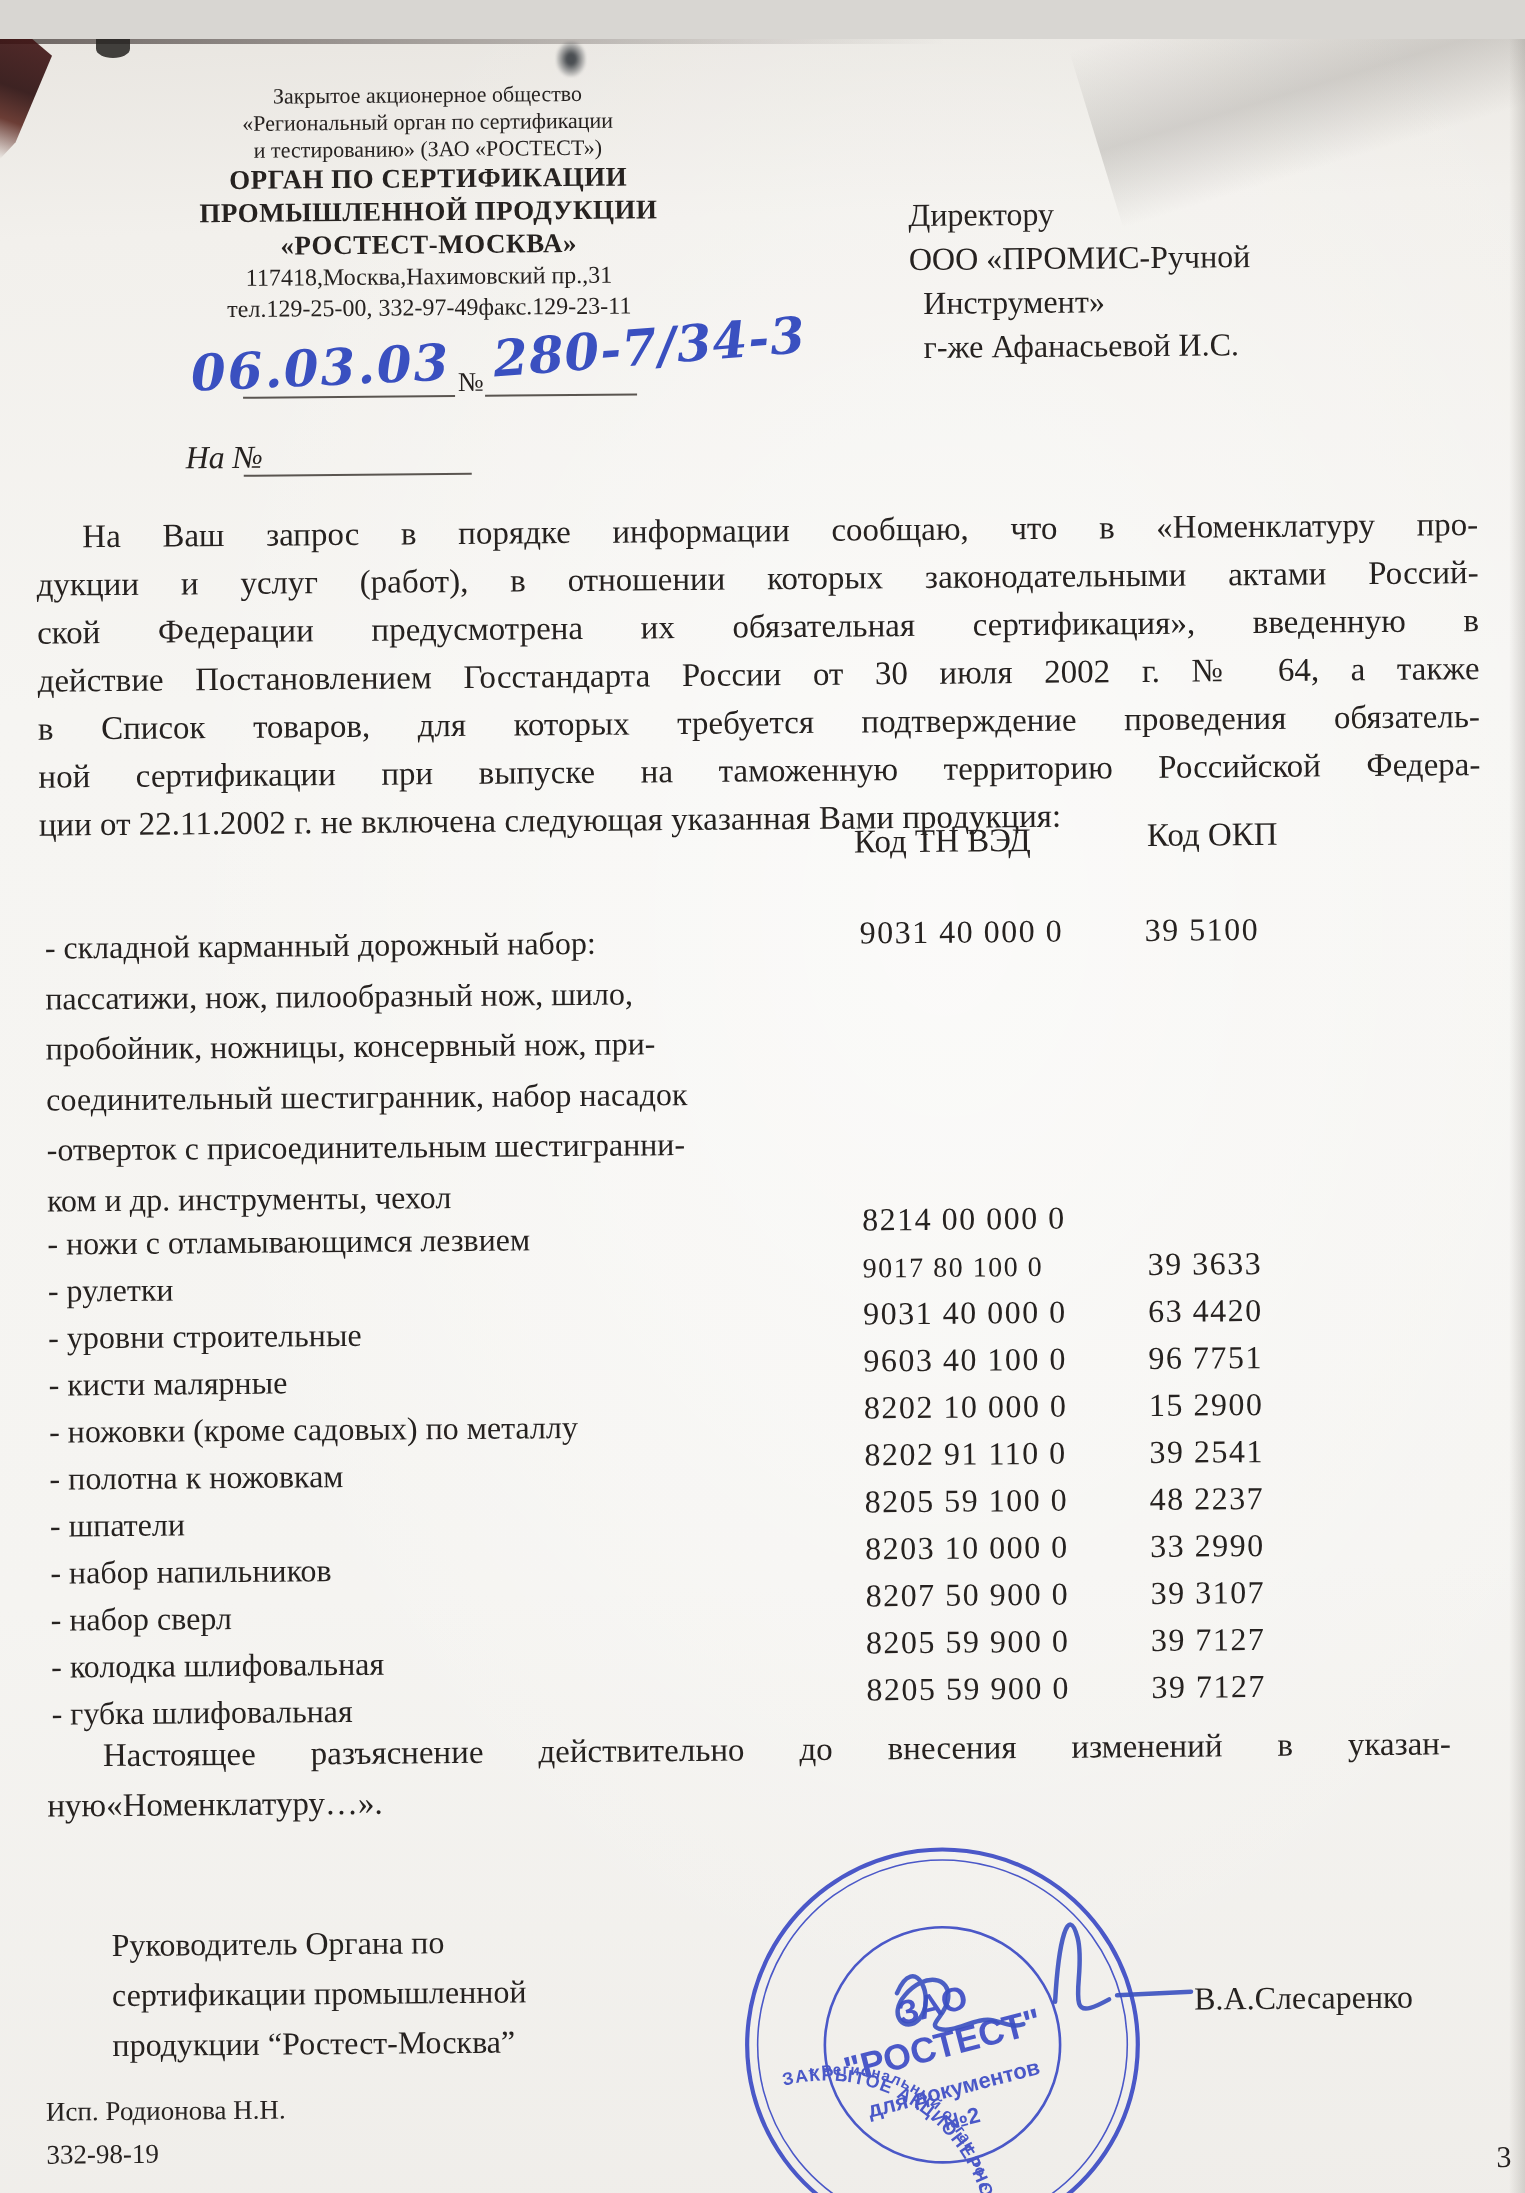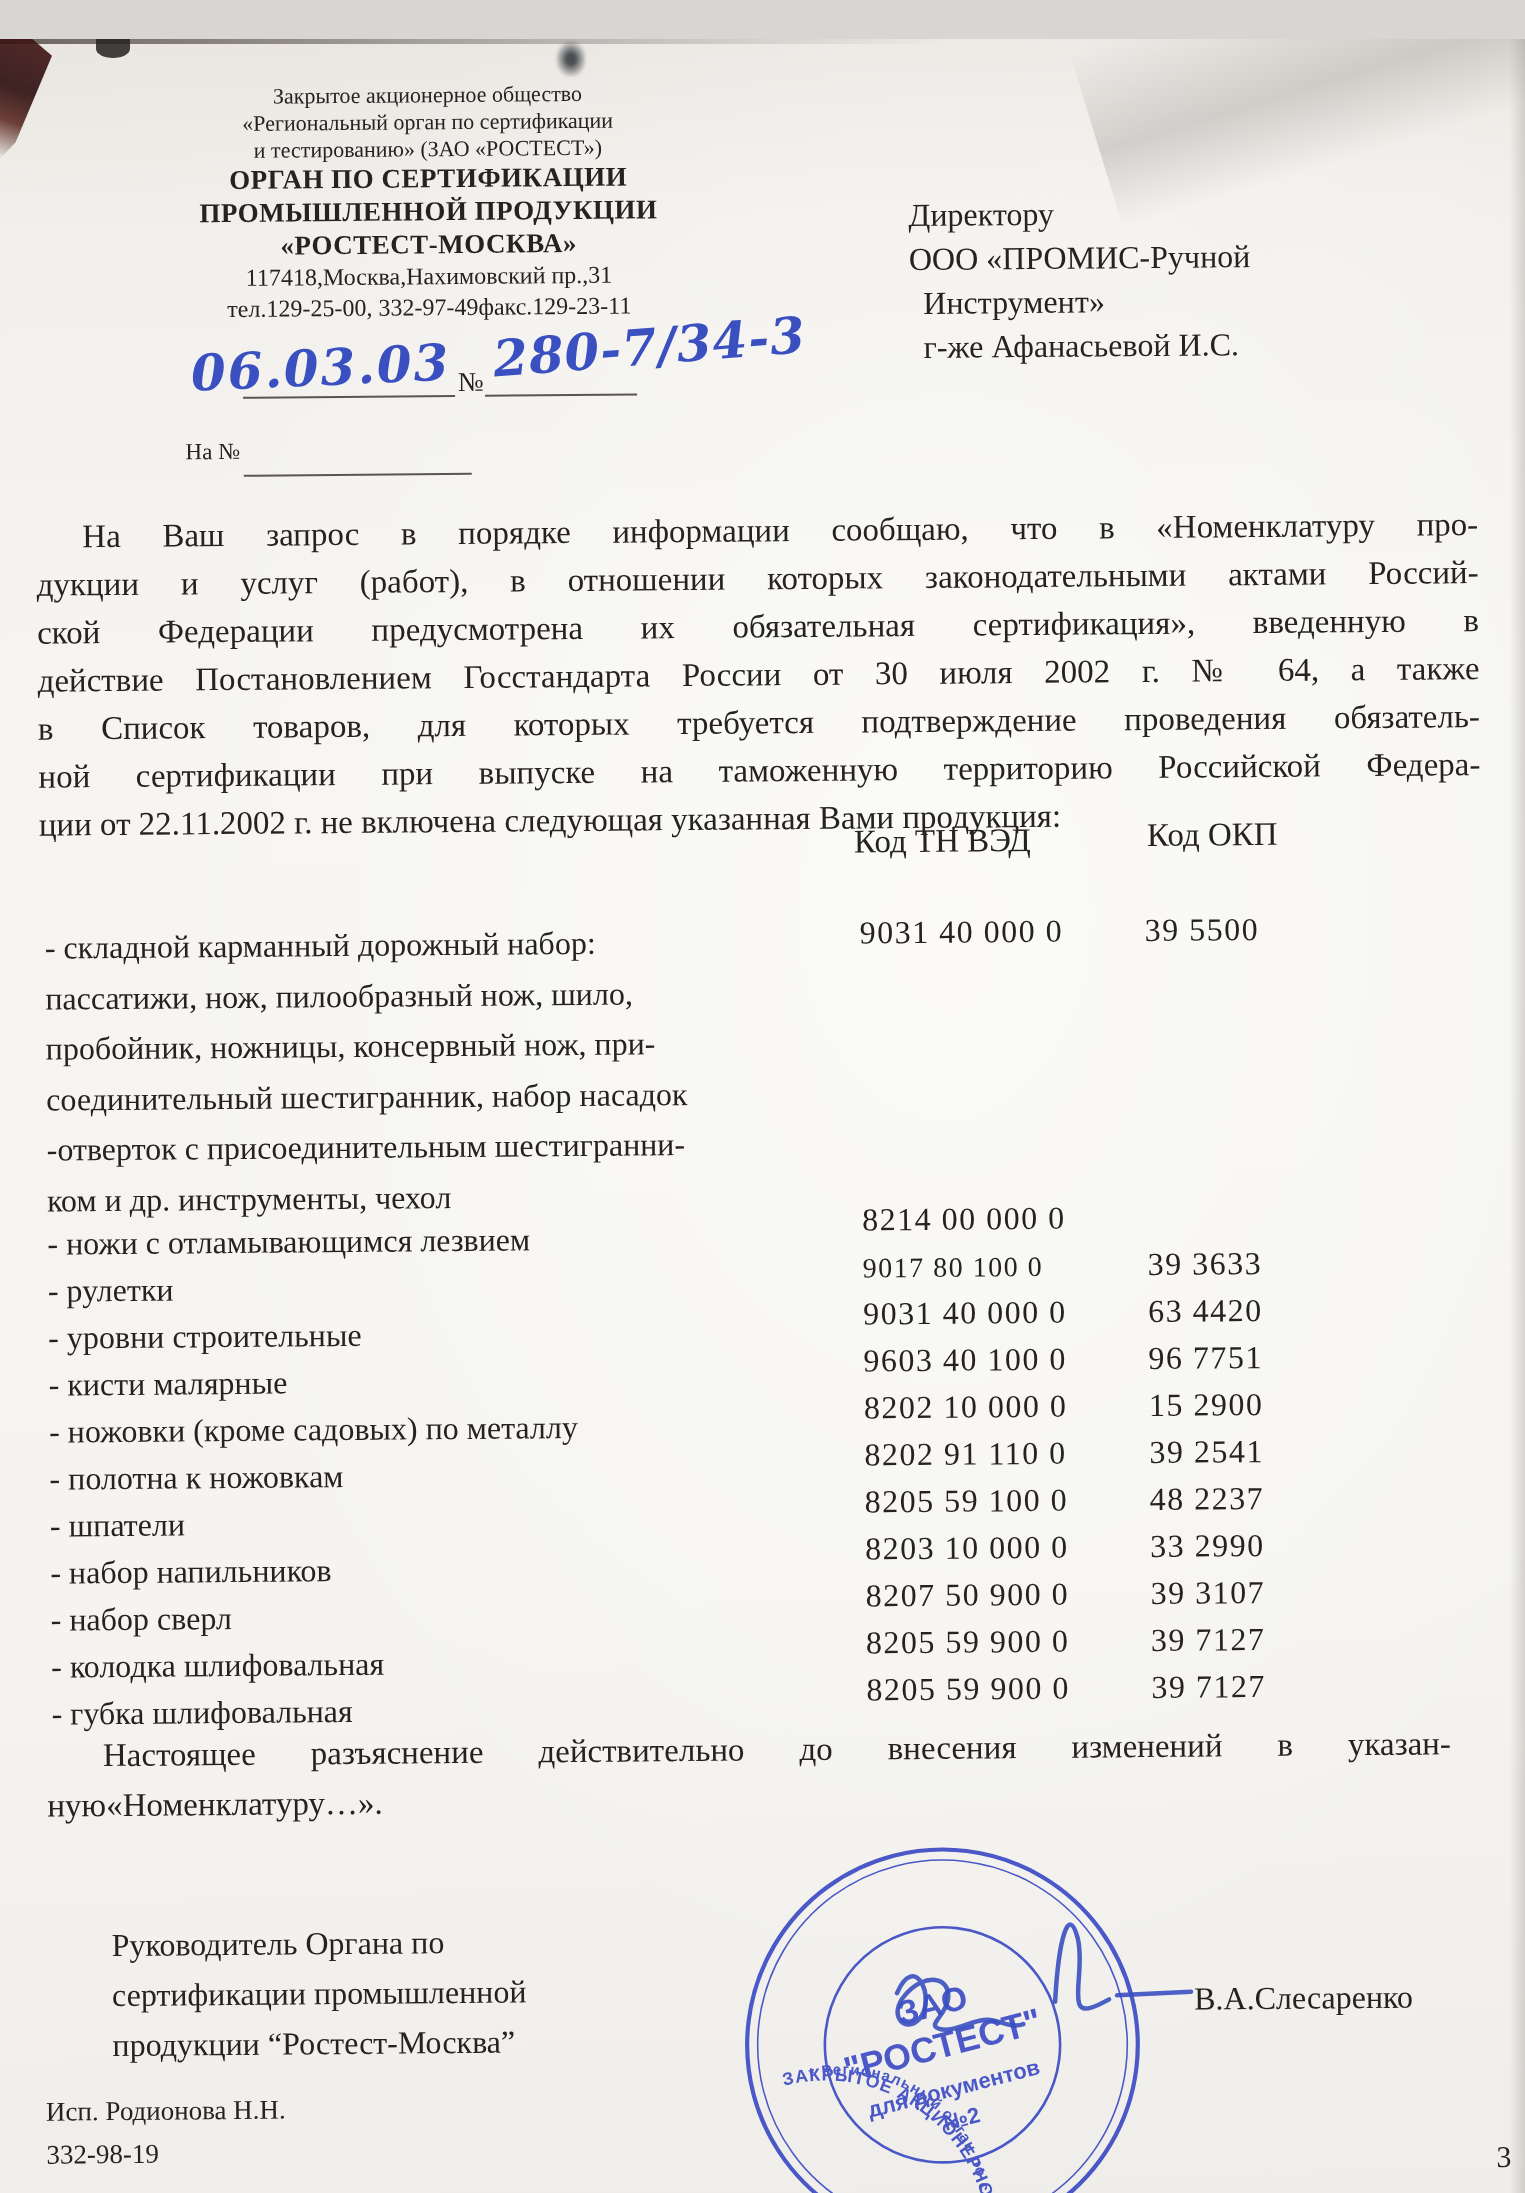--- a/index.html
+++ b/index.html
@@ -28,21 +28,21 @@
   
   .addressee{position:absolute;left:915px;top:156px;font-size:32px;line-height:44px;}
   .addressee .ind{padding-left:14px;}
   
   .hw{font-family:"DejaVu Serif",serif;font-style:italic;font-weight:bold;color:#3a50c0;}
   .hw-date{position:absolute;left:196px;top:296px;font-size:50px;transform:rotate(-2deg);letter-spacing:2px;}
   .hw-num{position:absolute;left:498px;top:278px;font-size:50px;transform:rotate(-4deg);letter-spacing:1px;white-space:nowrap;}
   .u1{position:absolute;left:248px;top:312px;width:212px;height:42px;border-bottom:2px solid #5a5550;}
   .no-label{position:absolute;left:463px;top:326px;font-size:27px;}
   .u2{position:absolute;left:490px;top:312px;width:152px;height:42px;border-bottom:2px solid #5a5550;}
-  .na-line{position:absolute;left:190px;top:396px;font-size:23px;}
+  .na-line{position:absolute;left:190px;top:396px;font-size:32px;font-style:italic;}
   .u3{position:absolute;left:248px;top:390px;width:228px;height:42px;border-bottom:2px solid #5a5550;}
   
   .body-par{position:absolute;left:40px;top:468px;width:1442px;font-size:33px;}
   .body-line{line-height:48px;text-align:justify;text-align-last:justify;white-space:normal;}
   .body-line.first{padding-left:46px;}
   .body-line.last{text-align-last:left;}
   .col-h1{position:absolute;left:855px;top:786px;font-size:33px;}
   .col-h2{position:absolute;left:1148px;top:782px;font-size:33px;}
   
   .products{position:absolute;left:45px;top:878px;width:1450px;font-size:32px;}
@@ -128,21 +128,21 @@
       <div class="first-row">
         <div class="first-lines">
           <div>- складной карманный дорожный набор:</div>
           <div>пассатижи, нож, пилообразный нож, шило,</div>
           <div>пробойник, ножницы, консервный нож, при-</div>
           <div>соединительный шестигранник, набор насадок</div>
           <div>-отверток с присоединительным шестигранни-</div>
           <div>ком и др. инструменты, чехол</div>
         </div>
         <div class="cell-tnved">9031 40 000 0</div>
-        <div class="cell-okp">39 5500</div>
+        <div class="cell-okp">39 5100</div>
       </div>
 
       <div class="p-row">
         <div class="item">- ножи с отламывающимся лезвием</div>
         <div class="cell-tnved">8214 00 000 0</div>
         <div class="cell-okp"></div>
       </div>
       <div class="p-row">
         <div class="item">- рулетки</div>
         <div class="cell-tnved sm">9017 80 100 0</div>

